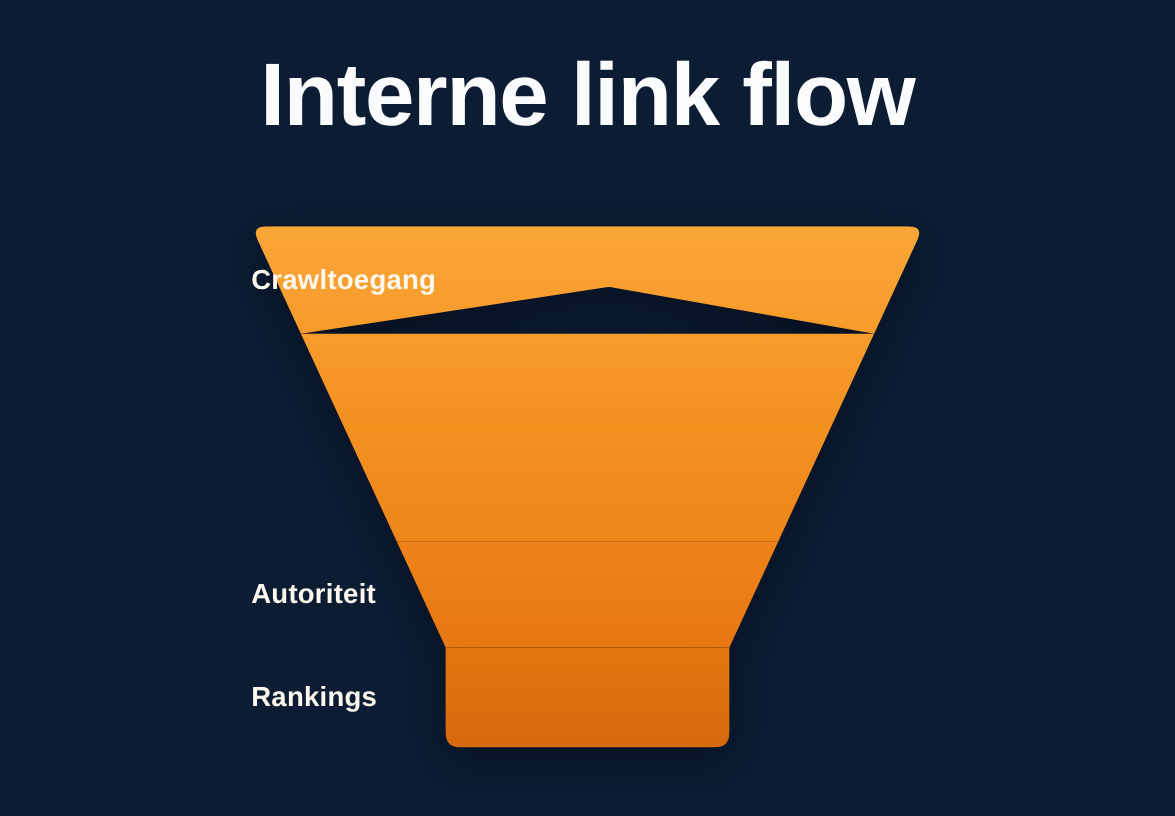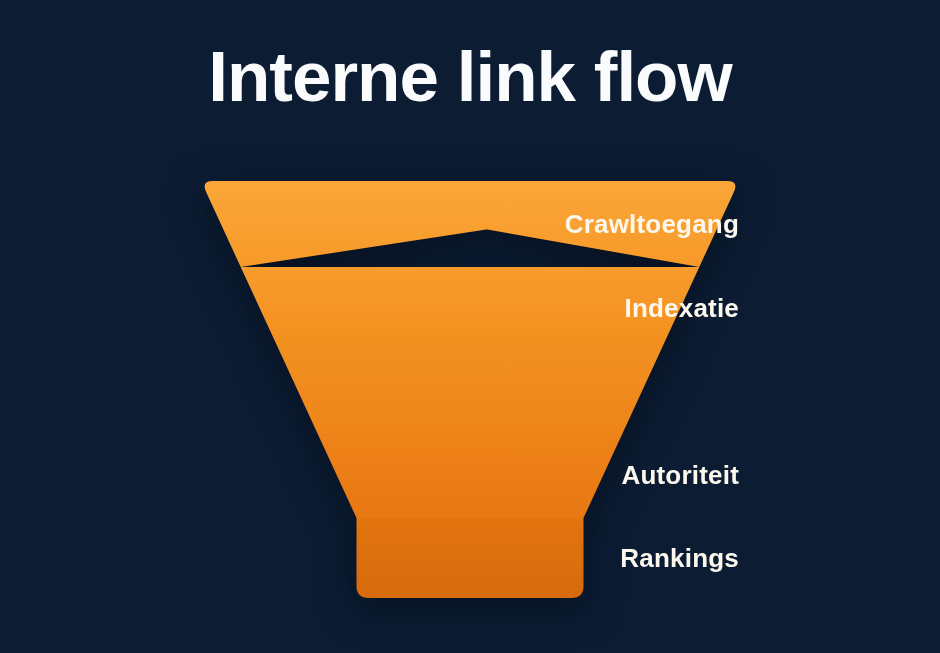--- a/index.html
+++ b/index.html
@@ -40,22 +40,22 @@
     top: 0;
     display: block;
     filter: drop-shadow(0 10px 18px rgba(2, 8, 20, 0.55));
   }
   .funnel-label {
     position: absolute;
     left: 0;
     width: 100%;
     height: 40px;
     line-height: 40px;
-    text-align: right;
-    font-size: 26px;
+    text-align: left;
+    font-size: 22px;
     font-weight: 600;
     color: #FDF8EE;
     letter-spacing: 0.2px;
     pointer-events: none;
   }
   .lbl-1 { top: 23px; }
   .lbl-2 { top: 107px; }
   .lbl-3 { top: 190px; }
   .lbl-4 { top: 274px; }
   .lbl-5 { top: 357px; }
@@ -94,18 +94,17 @@
 
       <path fill="url(#g1)" d="M 12 0 H 526 Q 538 0 532.9 10.9 L 39.7 86 L 498.3 86 Z
                M 12 0 H 526 Q 538 0 532.9 10.9 L 498.3 86 L 39.7 86 L 5.1 10.9 Q 0 0 12 0 Z"></path>
       <path fill="url(#g2)" d="M 39.7 86 L 498.3 86 L 460.9 167 L 77.1 167 Z"></path>
       <path fill="url(#g3)" d="M 77.1 167 L 460.9 167 L 421.7 252 L 116.3 252 Z"></path>
       <path fill="url(#g4)" d="M 116.3 252 L 421.7 252 L 382.5 337 L 155.5 337 Z"></path>
       <path fill="url(#g5)" d="M 155.5 337 L 382.5 337 L 382.5 405 Q 382.5 417 370.5 417 L 167.5 417 Q 155.5 417 155.5 405 Z"></path>
     </svg>
 
     <div class="funnel-label lbl-1">Crawltoegang</div>
-    <div class="funnel-label lbl-2">Indexatie</div>
     <div class="funnel-label lbl-4">Autoriteit</div>
     <div class="funnel-label lbl-5">Rankings</div>
   </div>
 
 </div>
 
 </body></html>

